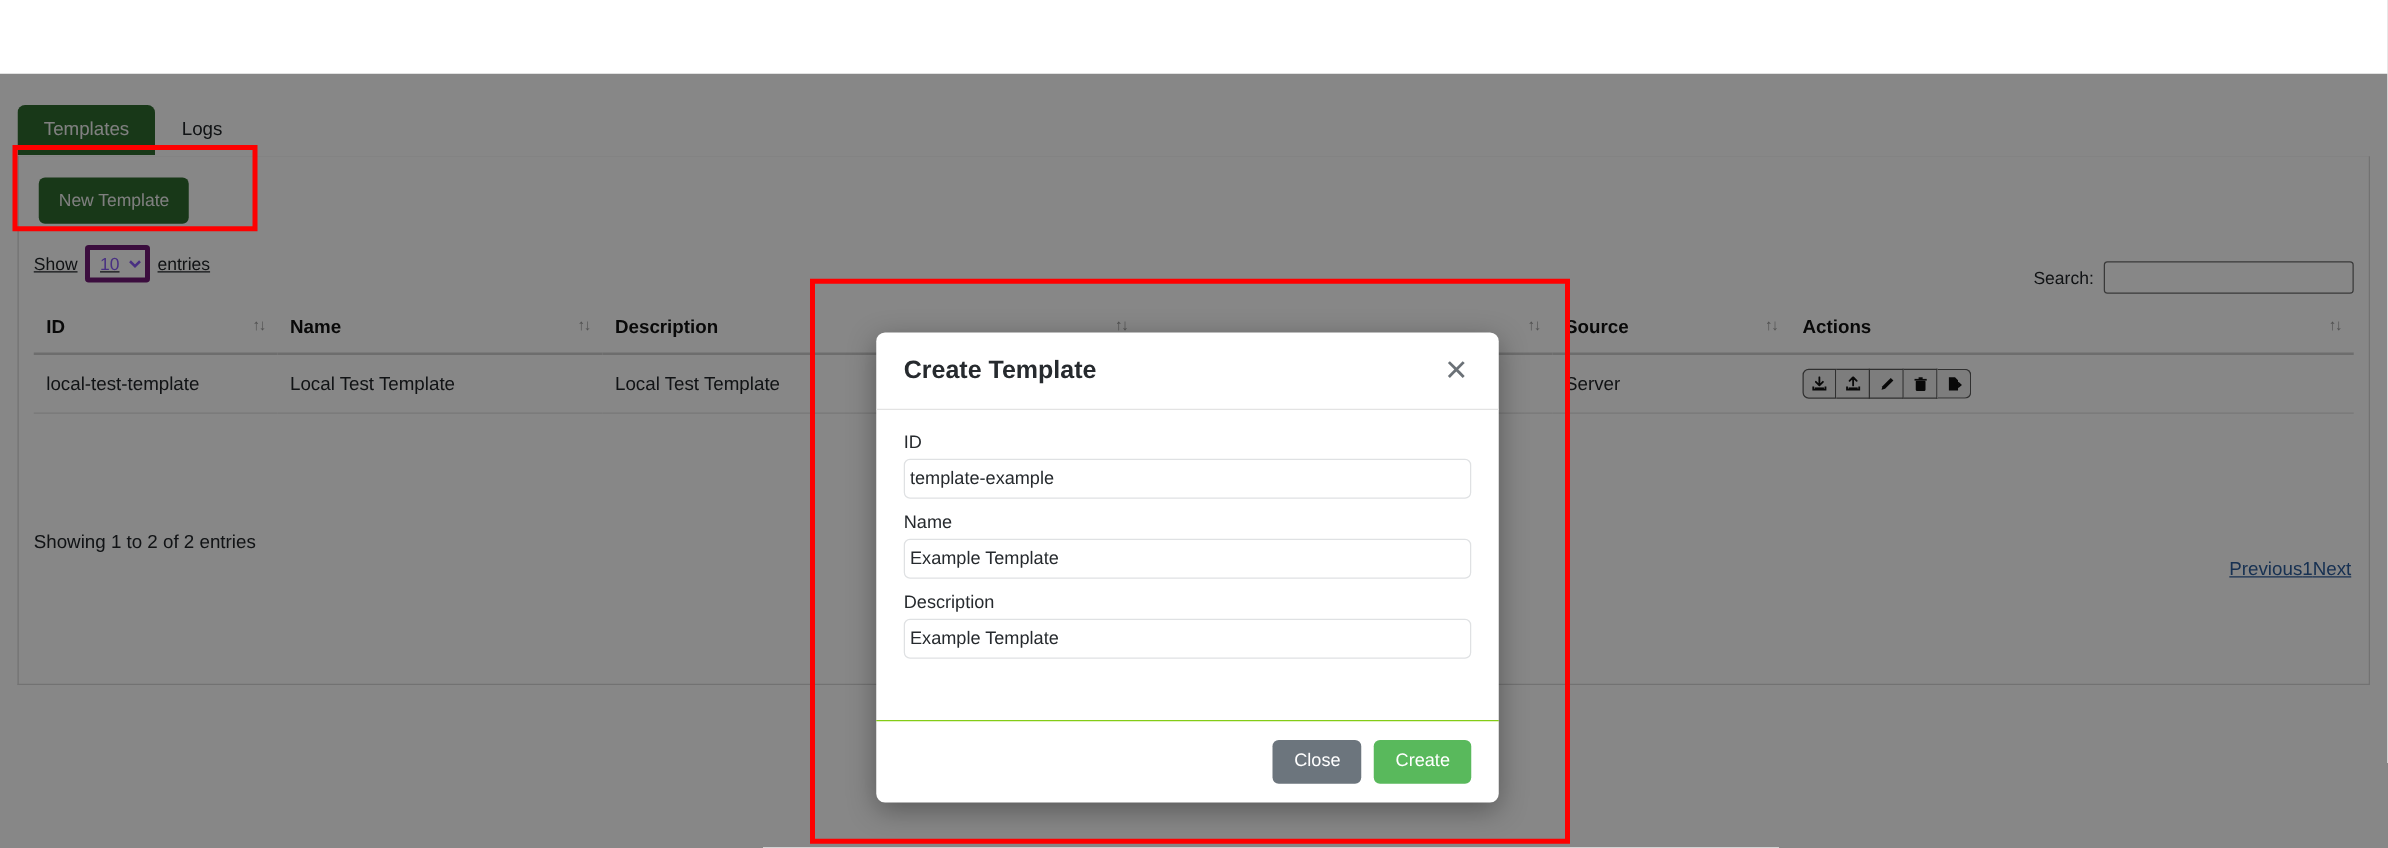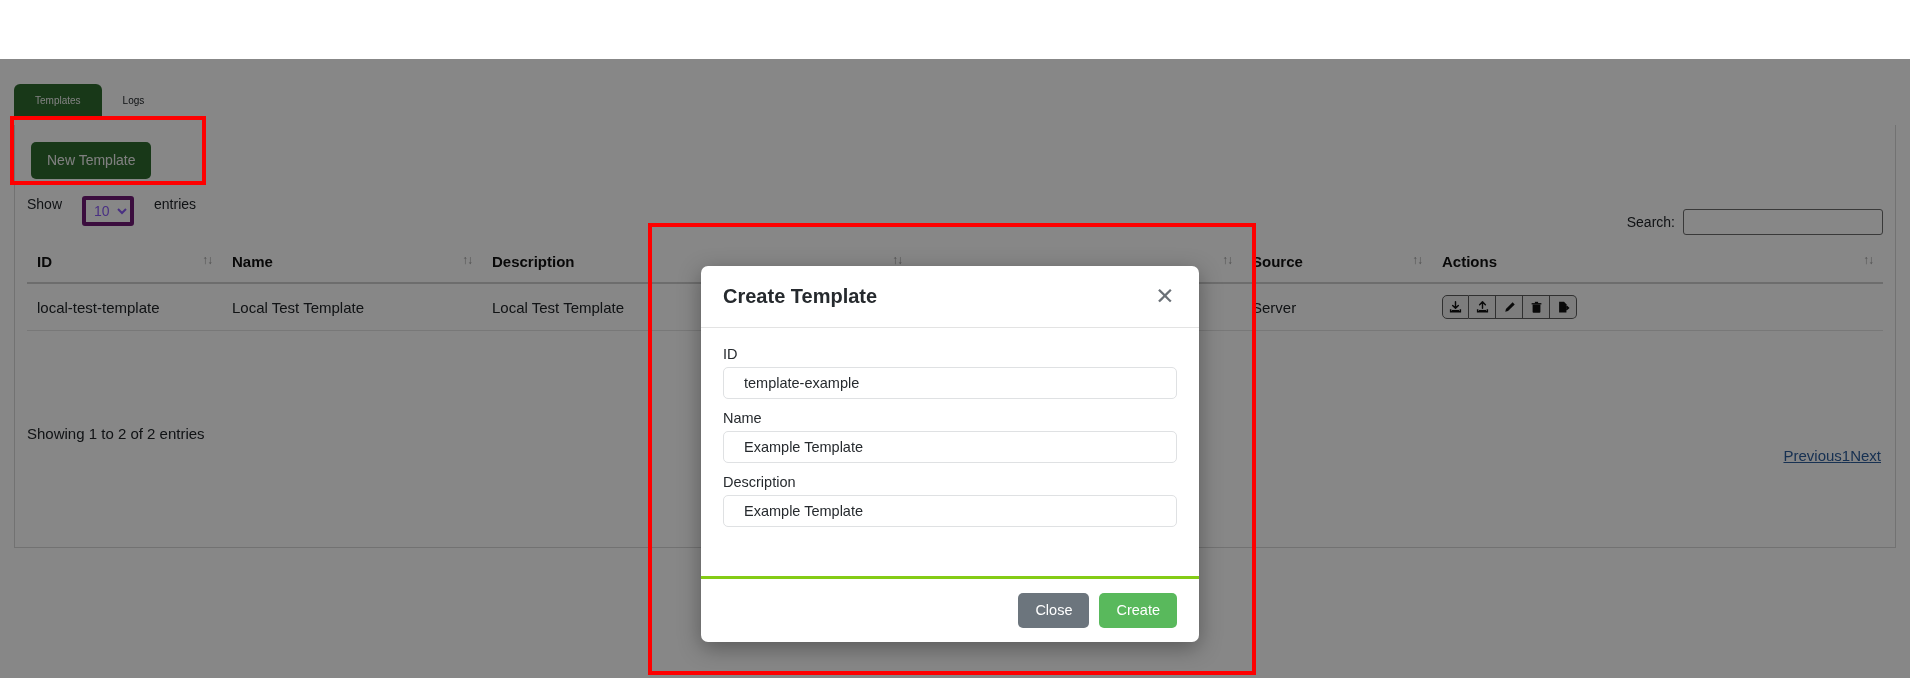--- a/index.html
+++ b/index.html
@@ -27,42 +27,42 @@
     border-radius:50%; border:2px solid #8f9296; color:#8f9296;
     font-size:14px; font-weight:bold; display:flex; align-items:center;
     justify-content:center; cursor:pointer; line-height:1;
   }
 
   
   .page { position:absolute; left:0; top:59px; width:1910px; height:619px; background:#fff; }
 
   .tabs { position:absolute; left:14px; top:25px; display:flex; align-items:flex-end; }
   .tab {
-    padding:10px 20px; font-size:10px; border-radius:6px 6px 0 0; cursor:pointer;
+    padding:10px 20px; font-size:15px; border-radius:6px 6px 0 0; cursor:pointer;
     line-height:1.2; border:1px solid transparent;
   }
   .tab.active { background:#2f6b2f; color:#f2f2f2; }
   .tab.inactive { color:#212529; background:transparent; }
   .tabstrip-line {
     position:absolute; left:14px; top:66px; width:1882px; height:1px; background:#d7d7d7;
   }
 
   .panel {
     position:absolute; left:14px; top:66px; width:1882px; height:423px;
     border:1px solid #d7d7d7; border-top:none; background:#fff;
   }
 
   .new-template-btn {
     position:absolute; left:16px; top:17px;
     background:#2f6b2f; color:#f0f0f0; border:none; border-radius:5px;
     font-size:14px; padding:10px 16px; cursor:pointer; line-height:1.2;
     font-family:"Liberation Sans", sans-serif;
   }
 
-  .length-ctl { position:absolute; left:12px; top:71px; font-size:14px; color:#212529; display:flex; align-items:flex-start; gap:20px; }
+  .length-ctl { position:absolute; left:12px; top:71px; font-size:14px; color:#212529; display:flex; align-items:center; gap:6px;text-decoration:underline; }
   .length-ctl select {
     font-family:"Liberation Sans", sans-serif; font-size:14px; padding:2px 4px;
     border:4px solid #701a75; border-radius:3px; background:#fff; color:#8b5cf6;
   }
 
   .search-ctl { position:absolute; right:12px; top:84px; font-size:14px; color:#212529; display:flex; align-items:center; gap:8px; }
   .search-ctl input {
     font-family:"Liberation Sans", sans-serif; font-size:14px; width:200px; height:26px;
     border:1px solid #6c6c6c; border-radius:3px; padding:2px 6px; background:#fff;
   }
@@ -120,24 +120,24 @@
   .modal-close {
     width:24px; height:24px; cursor:pointer; color:#6b7177; font-size:23px;
     display:flex; align-items:center; justify-content:center; line-height:1;
     background:none; border:none; font-family:"Liberation Sans", sans-serif;
   }
   .modal-body { flex:1; padding:18px 22px 10px 22px; }
   .form-label { display:block; font-size:14.5px; color:#262a2e; margin-bottom:5px; }
   .form-input {
     width:100%; height:32px; border:1px solid #dfe1e3; border-radius:5px;
     font-size:14.5px; font-family:"Liberation Sans", sans-serif; color:#262a2e;
-    padding:4px 20px; margin-bottom:11px; background:#fff; outline:none;
+    padding:4px 4px; margin-bottom:11px; background:#fff; outline:none;
   }
   .modal-footer {
-    height:66px; border-top:3px solid #84cc16; display:flex; align-items:center;
+    height:66px; border-top:1px solid #84cc16; display:flex; align-items:center;
     justify-content:flex-end; gap:10px; padding:0 22px;
   }
   .btn {
     border:none; border-radius:5px; font-size:14.5px; padding:9px 17px; cursor:pointer;
     font-family:"Liberation Sans", sans-serif; line-height:1.2;
   }
   .btn-close-modal { background:#6c757d; color:#fff; }
   .btn-create { background:#59b95c; color:#fff; }
 
   

